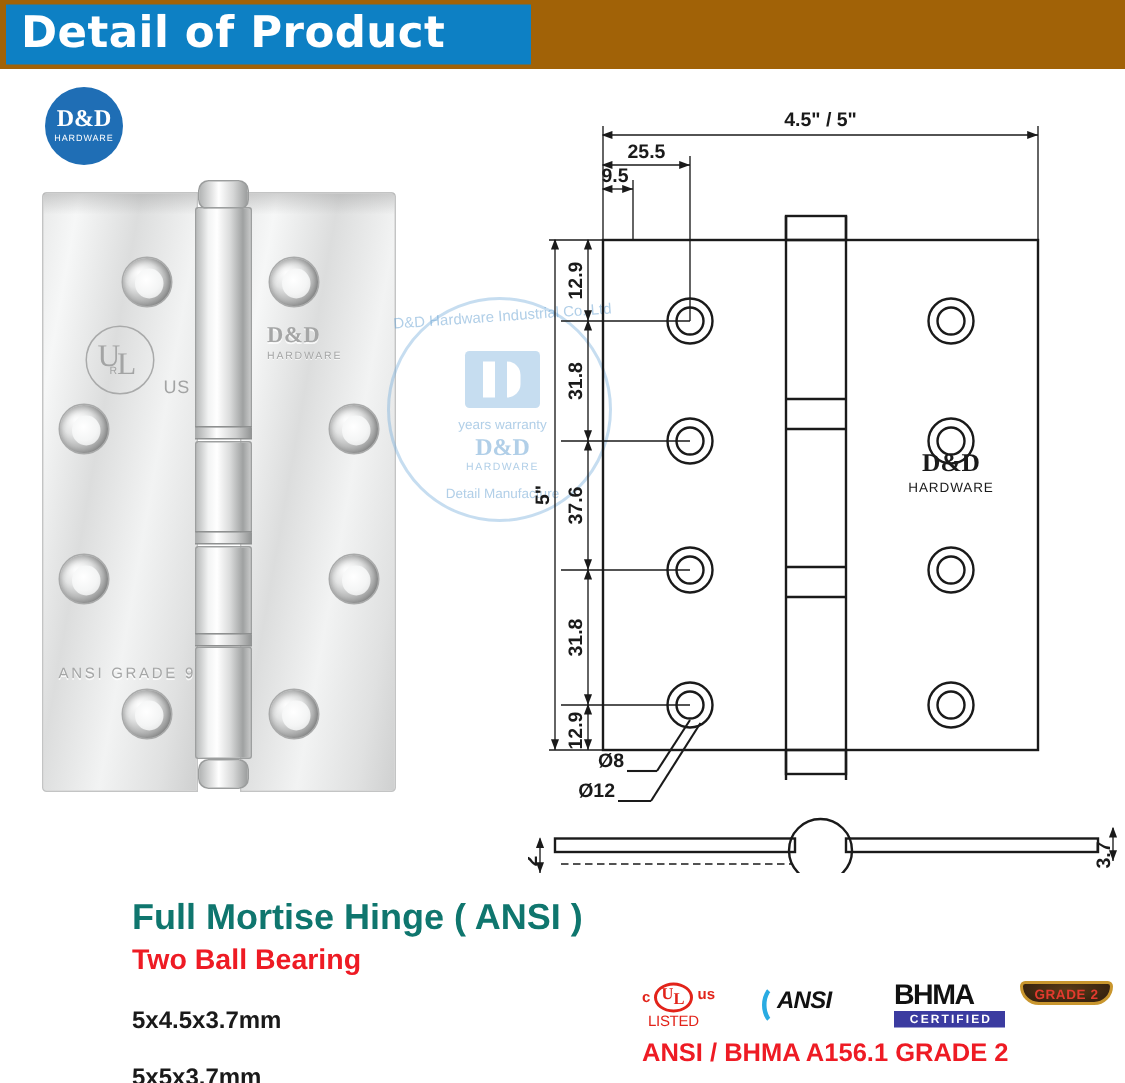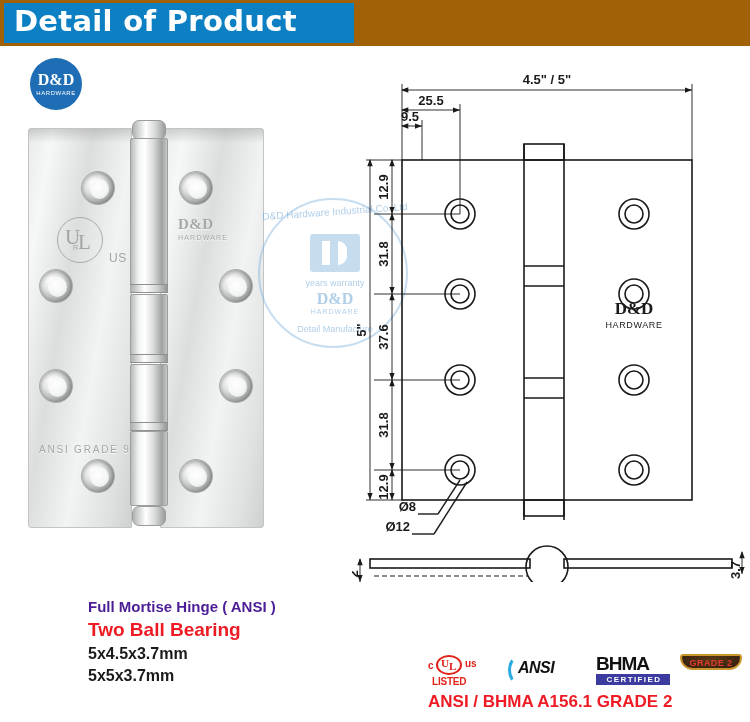--- a/index.html
+++ b/index.html
@@ -128,35 +128,35 @@
   .wm-warranty { position:absolute; left:0; top:78px; width:150px; text-align:center; font-size:9px; }
   .wm-dd { position:absolute; left:0; top:90px; width:150px; text-align:center; font-size:16px; font-weight:bold; font-family:"Liberation Serif",serif; }
   .wm-hw { position:absolute; left:0; top:108px; width:150px; text-align:center; font-size:7px; letter-spacing:1px; }
   .wm-bot { position:absolute; left:0; top:124px; width:150px; text-align:center; font-size:9px; }
 
   
   .drawing { position: absolute; left: 352px; top: 62px; width: 398px; height: 520px; }
 
   
   .spec { position: absolute; left: 88px; top: 598px; }
-  .spec-title { font-size: 15px; font-weight: bold; color: #4c1d95; font-family:"Liberation Sans",sans-serif; }
+  .spec-title { font-size: 24px; font-weight: bold; color: #0f766e; font-family:"Liberation Sans",sans-serif; }
   .spec-red { font-size: 19px; font-weight: bold; color: #ee1b24; margin-top: 4px; font-family:"Liberation Sans",sans-serif; }
-  .spec-size { font-size: 16px; font-weight: bold; color: #1a1a1a; margin-top: 4px; font-family:"Liberation Sans",sans-serif; }
+  .spec-size { font-size: 16px; font-weight: bold; color: #1a1a1a; margin-top: 20px; font-family:"Liberation Sans",sans-serif; }
 
   
   .certs { position: absolute; left: 428px; top: 654px; width: 316px; height: 64px; }
   .cert-row { position: relative; height: 38px; }
 
   .ul-badge { position:absolute; left:0; top:0; width:74px; height:38px; color:#e2231a; }
   .ulb-c { position:absolute; left:0; top:6px; font-size:10px; font-weight:bold; }
   .ulb-circle { position:absolute; left:8px; top:1px; width:26px; height:20px; border:2.2px solid #e2231a; border-radius:50%; }
   .ulb-u { position:absolute; left:3px; top:0px; font-size:11px; font-weight:bold; font-family:"Liberation Serif",serif; }
   .ulb-l { position:absolute; left:11px; top:3px; font-size:11px; font-weight:bold; font-family:"Liberation Serif",serif; }
   .ulb-us { position:absolute; left:37px; top:4px; font-size:10px; font-weight:bold; }
-  .ulb-listed { position:absolute; left:4px; top:22px; font-size:10px; font-weight:bold; letter-spacing:-.2px; }
+  .ulb-listed { position:absolute; left:4px; top:22px; font-size:10px; font-weight:normal; letter-spacing:-.2px; }
 
   .ansi-badge { position:absolute; left:80px; top:2px; width:76px; height:30px; }
   .ansi-arc { position:absolute; left:0; top:0; width:20px; height:28px; border:3px solid #29abe2; border-radius:50%; border-right-color:transparent; border-top-color:transparent; border-bottom-color:transparent; }
   .ansi-text { position:absolute; left:10px; top:3px; font-size:16px; font-weight:bold; font-style:italic; color:#111; letter-spacing:-.5px; font-family:"Liberation Sans",sans-serif; }
 
   .bhma-badge { position:absolute; left:168px; top:0; width:74px; height:34px; }
   .bhma-text { font-size:19px; font-weight:bold; color:#111; letter-spacing:-1px; line-height:19px; font-family:"Liberation Sans",sans-serif; }
   .bhma-cert { margin-top:1px; background:#3b3ba0; color:#fff; font-size:8px; font-weight:bold; letter-spacing:1.4px; text-align:center; padding:1px 0 1px 2px; }
 
   .grade-badge { position:absolute; left:252px; top:0; width:62px; height:16px;

